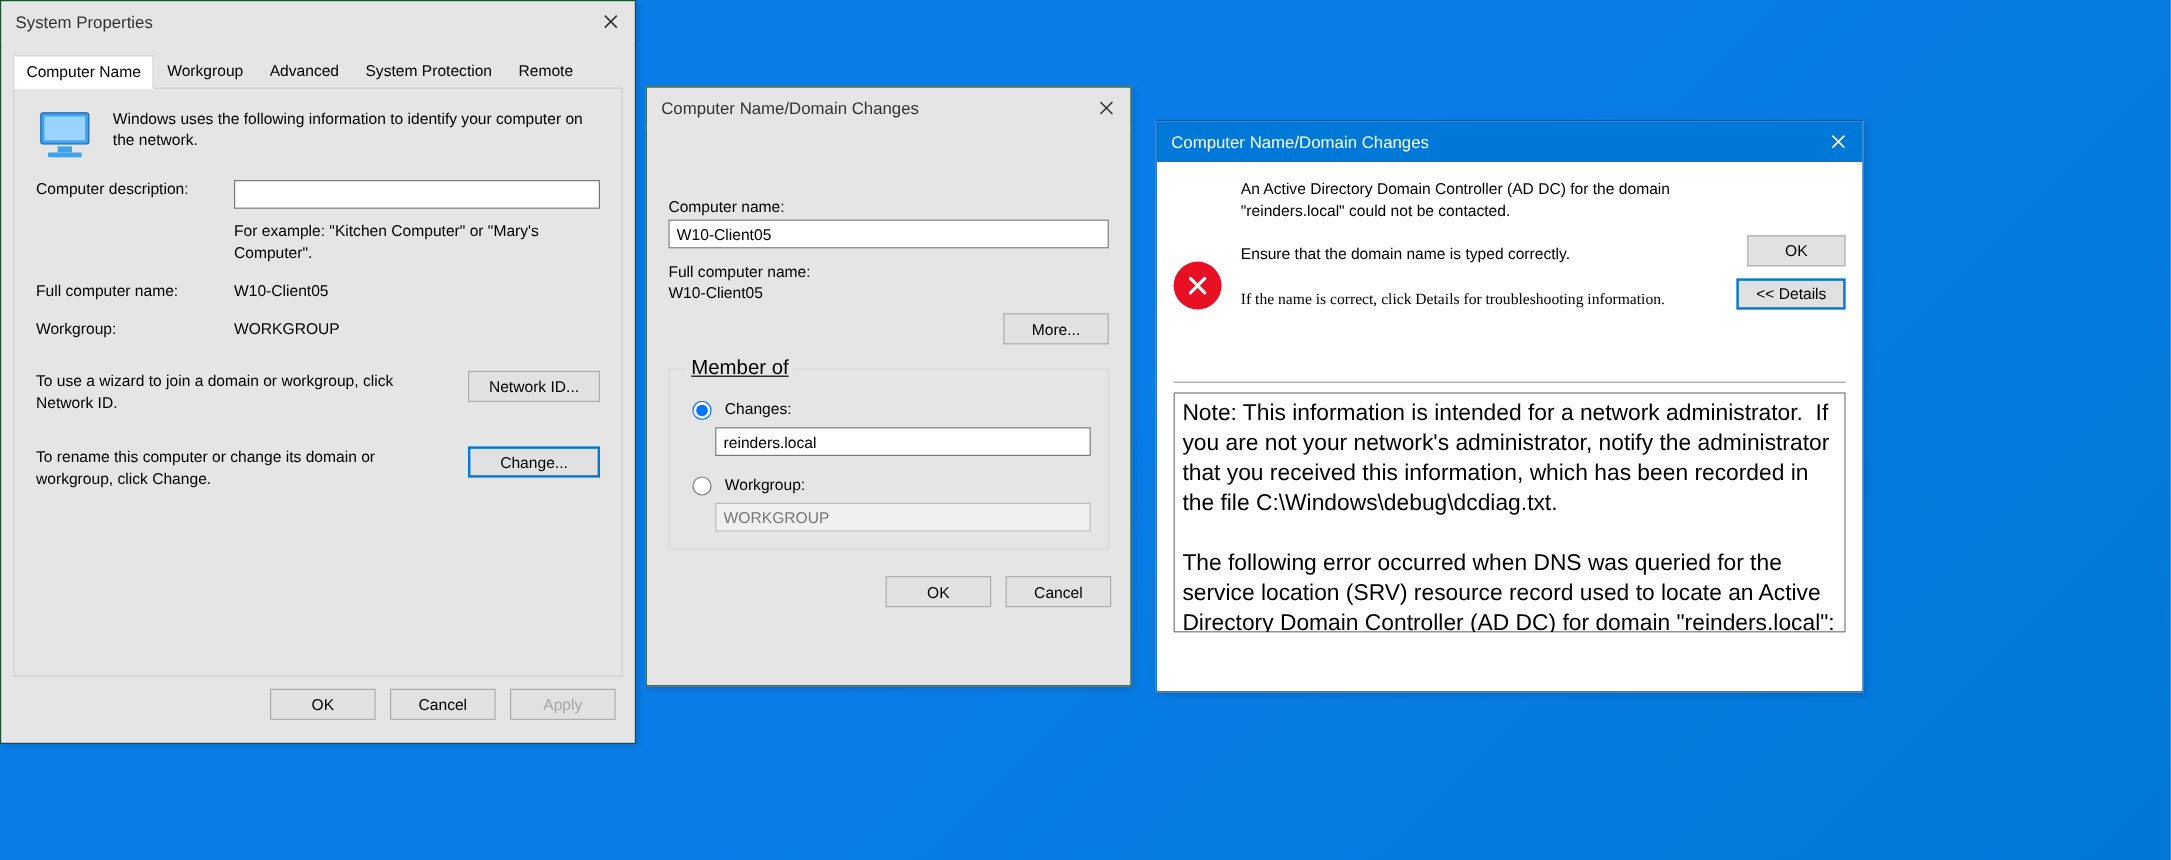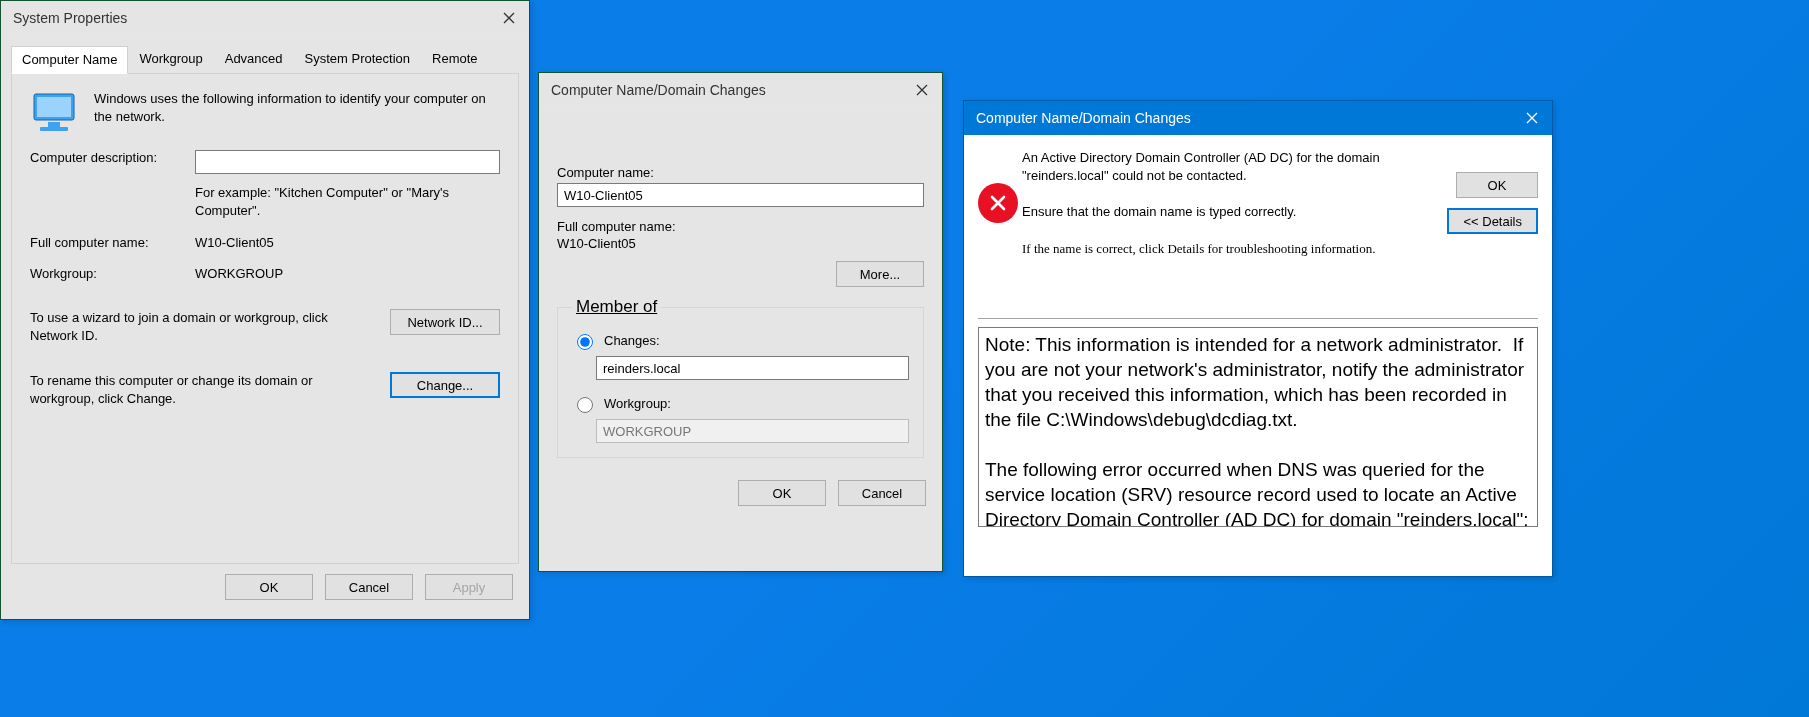--- a/index.html
+++ b/index.html
@@ -103,21 +103,21 @@
   
 
   
   #cnchanges { left: 538px; top: 72px; width: 405px; height: 500px; }
   #cnchanges .body { padding: 18px 18px 10px 18px; }
   #cnchanges .btnrow { padding: 12px 16px 14px 0; }
 
   
   #errdlg { left: 963px; top: 100px; width: 590px; height: 477px; background:#fff; border:1px solid #0058a8;}
   #errdlg .body { padding: 14px 14px 0 14px; }
-  .err-top { display:flex; align-items:center; gap:4px; }
+  .err-top { display:flex; align-items:flex-end; gap:16px; }
   .erricon {
     width:40px;height:40px;border-radius:50%;background:#e81123;flex:none;
     display:flex;align-items:center;justify-content:center;color:#fff;
   }
   .erricon svg { width:20px;height:20px; }
   .err-btns { display:flex; flex-direction:column; gap:10px; align-items:flex-end;}
   .err-btns .btn { min-width:82px;}
   .hr { border:none; border-top:1px solid #a0a0a0; margin: 12px 0 8px 0;}
   .details-box {
     border:1px solid #7a7a7a;

